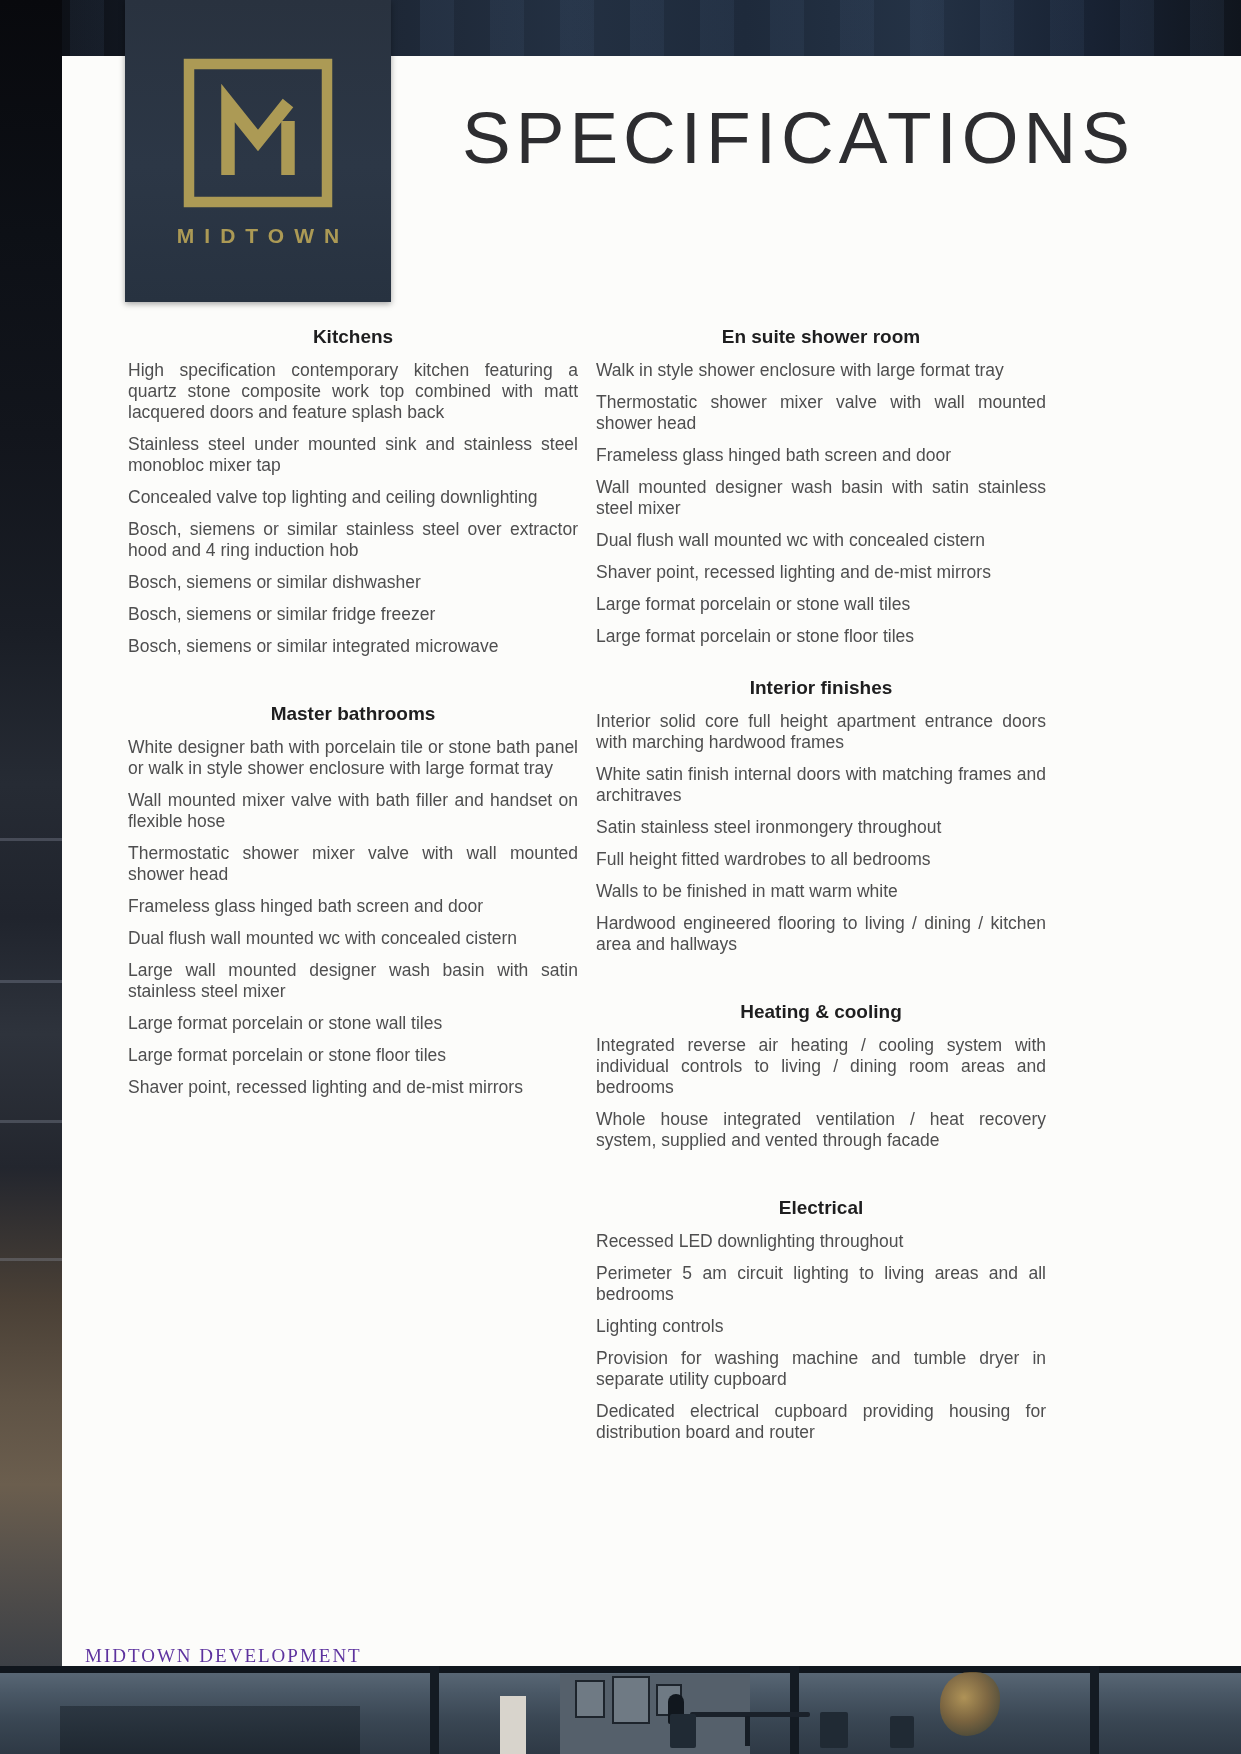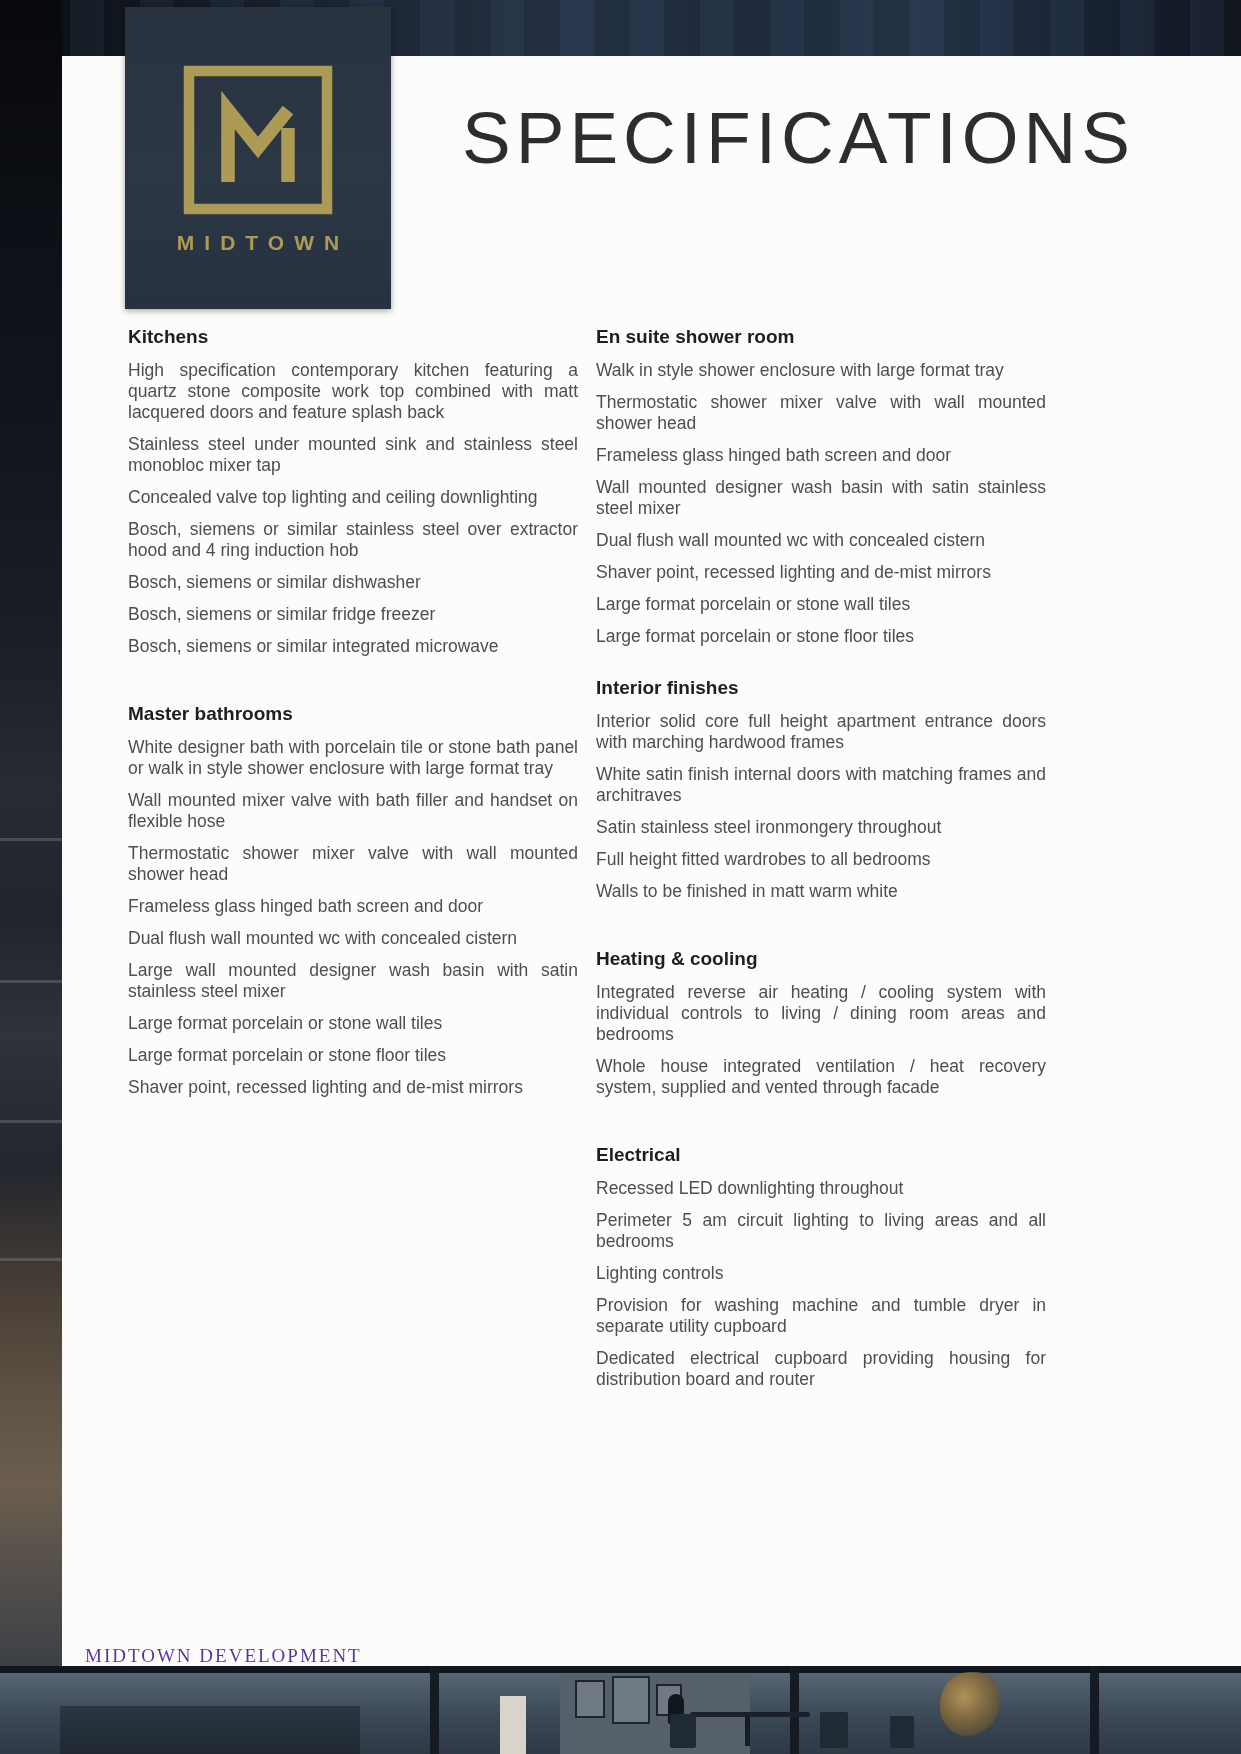--- a/index.html
+++ b/index.html
@@ -22,21 +22,21 @@
     background:linear-gradient(180deg,
       #08090d 0%, #0d1016 14%, #12151c 26%, #1a1e26 38%,
       #262b34 47%, #20242d 55%, #2e333c 62%, #23262e 70%,
       #4a4036 78%, #5f5345 84%, #6b5e4e 89%, #55504b 94%, #3c4046 100%);
   }
   .photo-left .railing{
     position:absolute;left:0;width:62px;height:3px;background:rgba(160,170,185,.28);
   }
   
   .logo-box{
-    position:absolute;left:125px;top:7px;width:266px;height:302px;
+    position:absolute;left:125px;top:0;width:266px;height:302px;
     background:linear-gradient(180deg,#29323f 0%,#2c3746 55%,#273240 100%);
     box-shadow:0 2px 6px rgba(0,0,0,.35);
     display:flex;flex-direction:column;align-items:center;
   }
   .logo-mark{margin-top:58px;width:152px;height:150px;}
   .logo-word{
     margin-top:16px;color:#ac9a55;font-size:21px;font-weight:600;
     letter-spacing:10px;text-indent:10px;
   }
   
@@ -47,21 +47,21 @@
   }
   
   .columns{
     position:absolute;left:128px;top:326px;width:918px;
     display:flex;gap:18px;
   }
   .col{width:450px;}
   .spec-section{margin:0 0 30px 0;}
   .spec-section.gap-large{margin-top:46px;}
   .spec-heading{
-    margin:0 0 12px 0;font-size:19px;font-weight:700;color:#1e1e1f;
+    margin:0 0 12px 0;font-size:19px;font-weight:700;color:#1e1e1f;text-align:center;
   }
   .spec-item{
     margin:0 0 11px 0;font-size:17.5px;line-height:21px;color:#4e4e4f;
     text-align:justify;
   }
   
   .footer-text{
     position:absolute;left:85px;top:1645px;
     font-family:"Liberation Serif", serif;font-size:19px;color:#4c1d95;
     letter-spacing:2px;opacity:.9;
@@ -151,20 +151,21 @@
         <p class="spec-item">Large format porcelain or stone wall tiles</p>
         <p class="spec-item">Large format porcelain or stone floor tiles</p>
       </section>
       <section class="spec-section">
         <h3 class="spec-heading">Interior finishes</h3>
         <p class="spec-item">Interior solid core full height apartment entrance doors with marching hardwood frames</p>
         <p class="spec-item">White satin finish internal doors with matching frames and architraves</p>
         <p class="spec-item">Satin stainless steel ironmongery throughout</p>
         <p class="spec-item">Full height fitted wardrobes to all bedrooms</p>
         <p class="spec-item">Walls to be finished in matt warm white</p>
+        <p class="spec-item">Hardwood engineered flooring to living / dining / kitchen area and hallways</p>
       </section>
       <section class="spec-section gap-large">
         <h3 class="spec-heading">Heating &amp; cooling</h3>
         <p class="spec-item">Integrated reverse air heating / cooling system with individual controls to living / dining room areas and bedrooms</p>
         <p class="spec-item">Whole house integrated ventilation / heat recovery system, supplied and vented through facade</p>
       </section>
       <section class="spec-section gap-large">
         <h3 class="spec-heading">Electrical</h3>
         <p class="spec-item">Recessed LED downlighting throughout</p>
         <p class="spec-item">Perimeter 5 am circuit lighting to living areas and all bedrooms</p>

